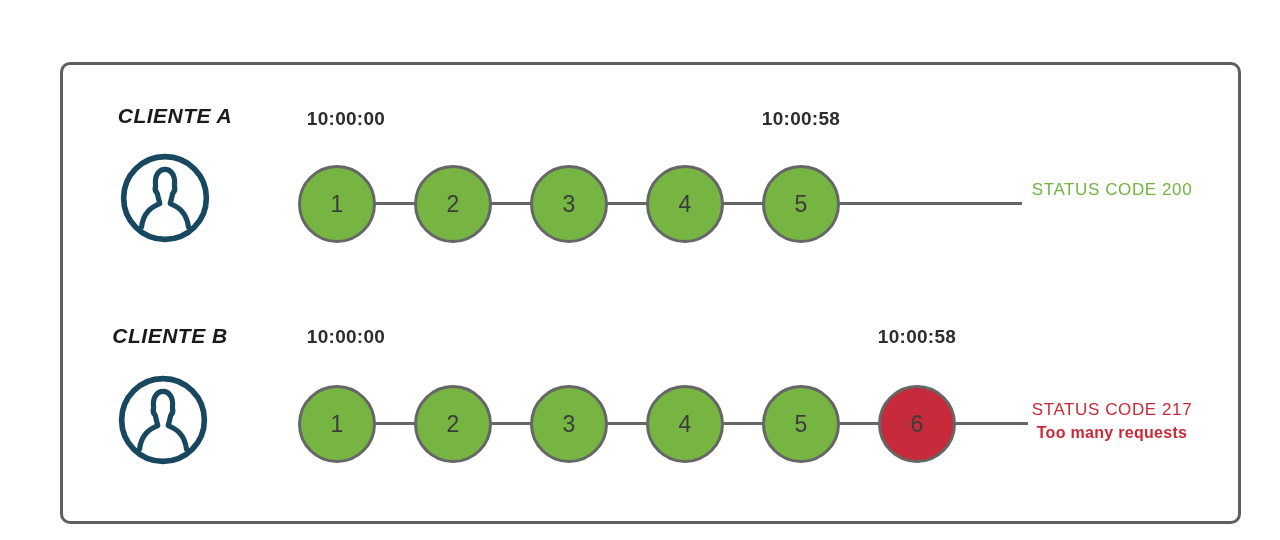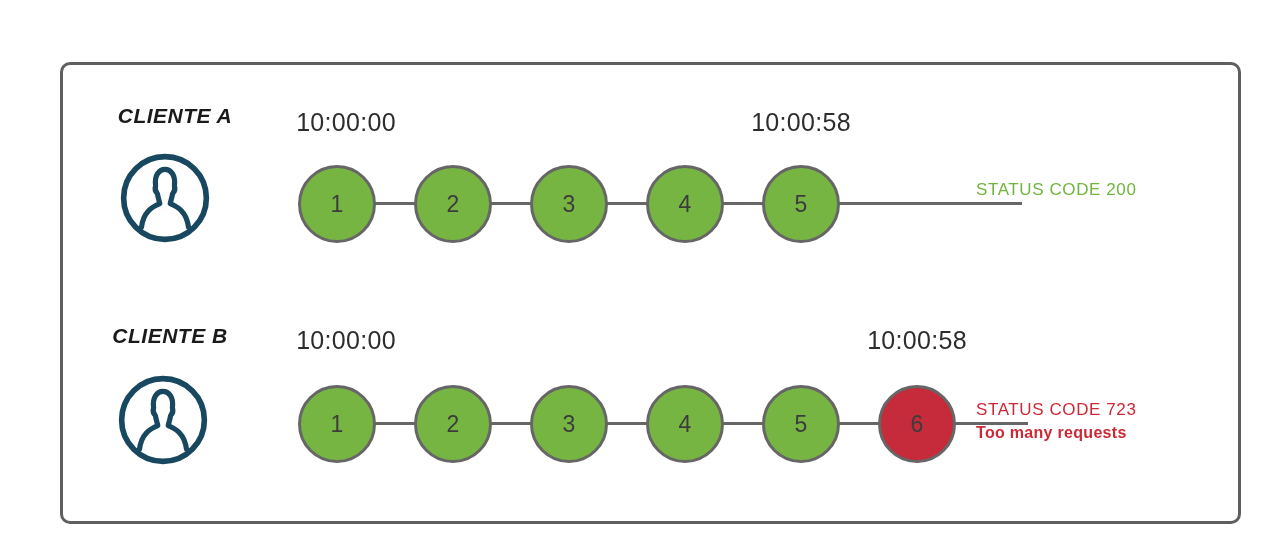--- a/index.html
+++ b/index.html
@@ -20,40 +20,40 @@
   .row-a .client-label{left:100px;top:80px;}
   .row-b .client-label{left:95px;top:300px;}
   .avatar{position:absolute;width:94px;height:94px;}
   .row-a .avatar{left:118px;top:127px;}
   .row-b .avatar{left:116px;top:349px;}
   .tl-line{position:absolute;height:3px;background:var(--line,#666666);}
   .row-a .tl-line{left:337px;top:178px;width:685px;}
   .row-b .tl-line{left:337px;top:398px;width:691px;}
   .time{
     position:absolute;width:120px;text-align:center;
-    font-size:25px;font-weight:400;color:var(--timestamp,#2d2d2d);letter-spacing:0.3px;
+    font-size:19px;font-weight:700;color:var(--timestamp,#2d2d2d);letter-spacing:0.3px;
   }
   .row-a .time{top:84px;}
   .row-b .time{top:302px;}
   .time.start{left:286px;}
   .row-a .time.end{left:741px;}
   .row-b .time.end{left:857px;}
   .circles{position:absolute;left:298px;}
   .row-a .circles{top:141px;}
   .row-b .circles{top:361px;}
   .circle{
     position:absolute;top:0;width:72px;height:72px;border-radius:50%;
     border:3px solid var(--circle-border,#666666);
     display:flex;align-items:center;justify-content:center;
     font-size:23px;color:#3c3c3c;
   }
   .circle.ok{background:var(--circle-green,#77b543);}
   .circle.blocked{background:var(--circle-red,#c62b3b);}
   .status{
-    position:absolute;left:976px;width:170px;text-align:left;line-height:23px;
+    position:absolute;left:1027px;width:170px;text-align:center;line-height:23px;
   }
   .row-a .status{top:154px;color:var(--status-green,#6fb53e);}
   .row-b .status{top:374px;color:var(--status-red,#cc2936);}
   .status .code-line{font-size:17px;letter-spacing:0.6px;}
   .status .message-line{font-size:16px;font-weight:700;letter-spacing:0.3px;}
   .row-a .status .message-line{font-weight:400;font-size:16px;letter-spacing:0.6px;}
 </style>
 </head>
 <body>
 
@@ -92,17 +92,17 @@
     <div class="time end">10:00:58</div>
     <div class="circles">
         <div class="circle ok" style="left: 0px;">1</div>
         <div class="circle ok" style="left: 116px;">2</div>
         <div class="circle ok" style="left: 232px;">3</div>
         <div class="circle ok" style="left: 348px;">4</div>
         <div class="circle ok" style="left: 464px;">5</div>
         <div class="circle blocked" style="left: 580px;">6</div>
       </div>
     <div class="status">
-      <div class="code-line">STATUS CODE 723</div>
+      <div class="code-line">STATUS CODE 217</div>
       <div class="message-line">Too many requests</div>
     </div>
   </section>
 </div>
 
 </body></html>

